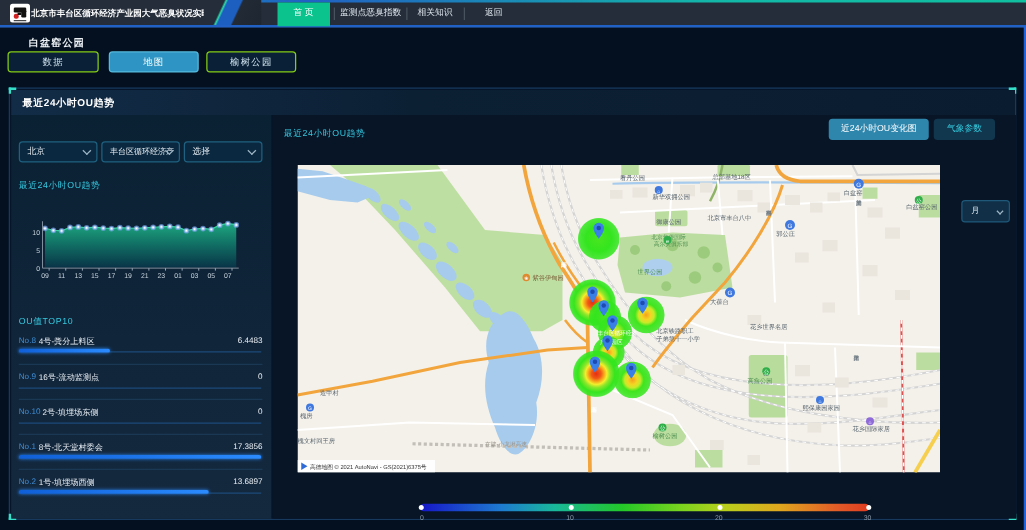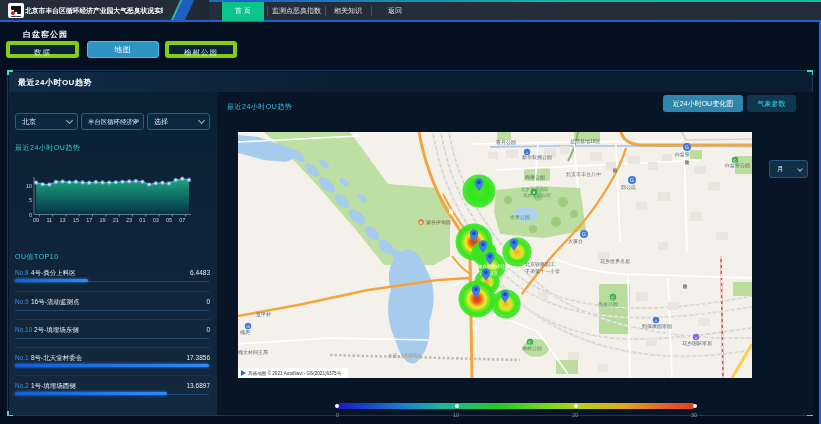--- a/index.html
+++ b/index.html
@@ -19,21 +19,21 @@
 #logo .b5{position:absolute;left:3px;top:12.5px;width:10px;height:1.5px;background:#444;}
 #title{position:absolute;left:25px;top:6px;font-size:6.8px;font-weight:bold;color:#fff;letter-spacing:0px;white-space:nowrap;}
 .navitem{position:absolute;top:2px;height:18.5px;line-height:18.5px;text-align:center;font-size:7px;color:#dde4ec;white-space:nowrap;}
 #ni1{left:222px;width:41.5px;background:#0bc38c;color:#fff;}
 #ni2{left:272px;width:47px;}
 #ni3{left:334px;width:26px;}
 #ni4{left:388px;width:14px;}
 .navsep{position:absolute;top:6px;width:1px;height:10px;background:#47525f;}
 
 #fbxt{position:absolute;left:23px;top:29px;font-size:8px;font-weight:bold;color:#eef2f6;letter-spacing:1px;}
-.tbtn{position:absolute;top:41px;height:17px;border-radius:3px;font-size:7.5px;line-height:16px;text-align:center;color:#cfe2ee;background:#0a2036;border:4px solid #84cc16;letter-spacing:1px;}
+.tbtn{position:absolute;top:41px;height:17px;border-radius:3px;font-size:7.5px;line-height:16px;text-align:center;color:#cfe2ee;background:#0a2036;border:1px solid #84cc16;letter-spacing:1px;}
 #tb1{left:6px;width:73px;}
 #tb2{left:87px;width:72px;background:#2d94c3;border:1px solid #56bade;color:#fff;}
 #tb3{left:165px;width:72px;}
 
 #panel{position:absolute;left:7px;top:70px;width:806px;height:346px;border:1px solid #17395e;background:#07152a;}
 .corner{position:absolute;width:6px;height:5px;border:2px solid #35e0c8;}
 #c-tl{left:-1px;top:-1px;border-right:none;border-bottom:none;}
 #c-tr{right:-1px;top:-1px;border-left:none;border-bottom:none;}
 #c-bl{left:-1px;bottom:-1px;border-right:none;border-top:none;}
 #c-br{right:-1px;bottom:-1px;border-left:none;border-top:none;}

